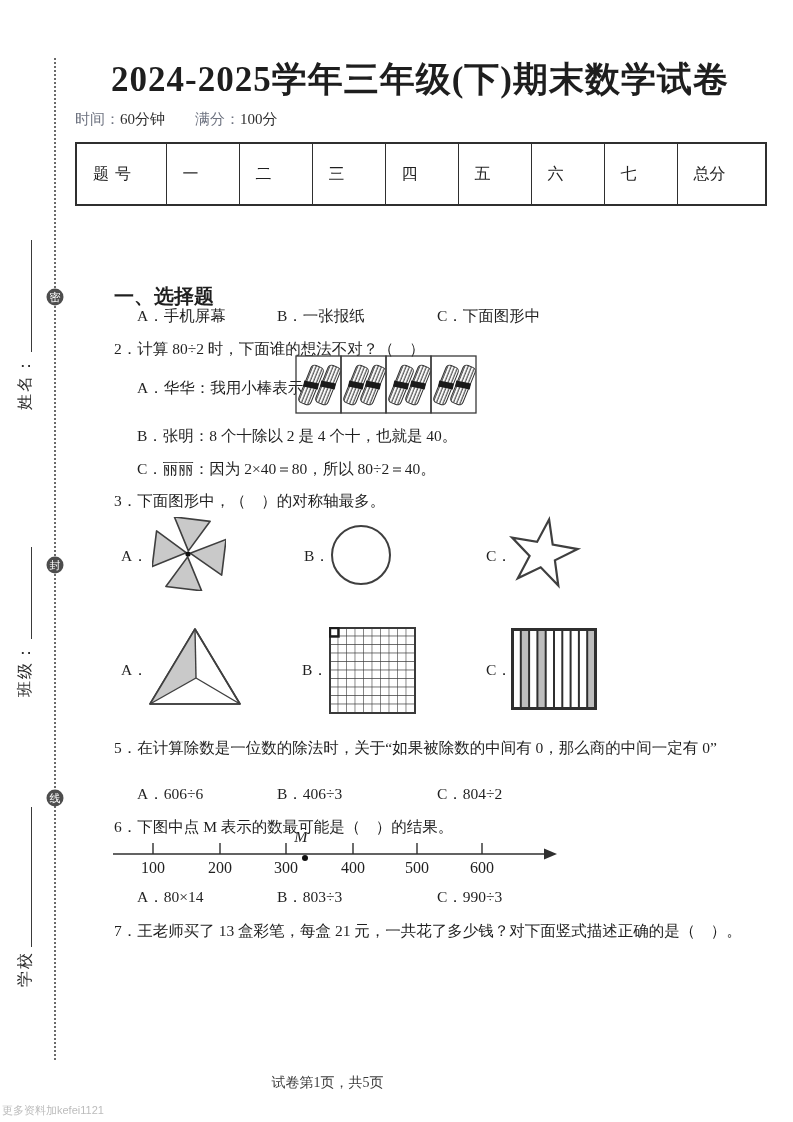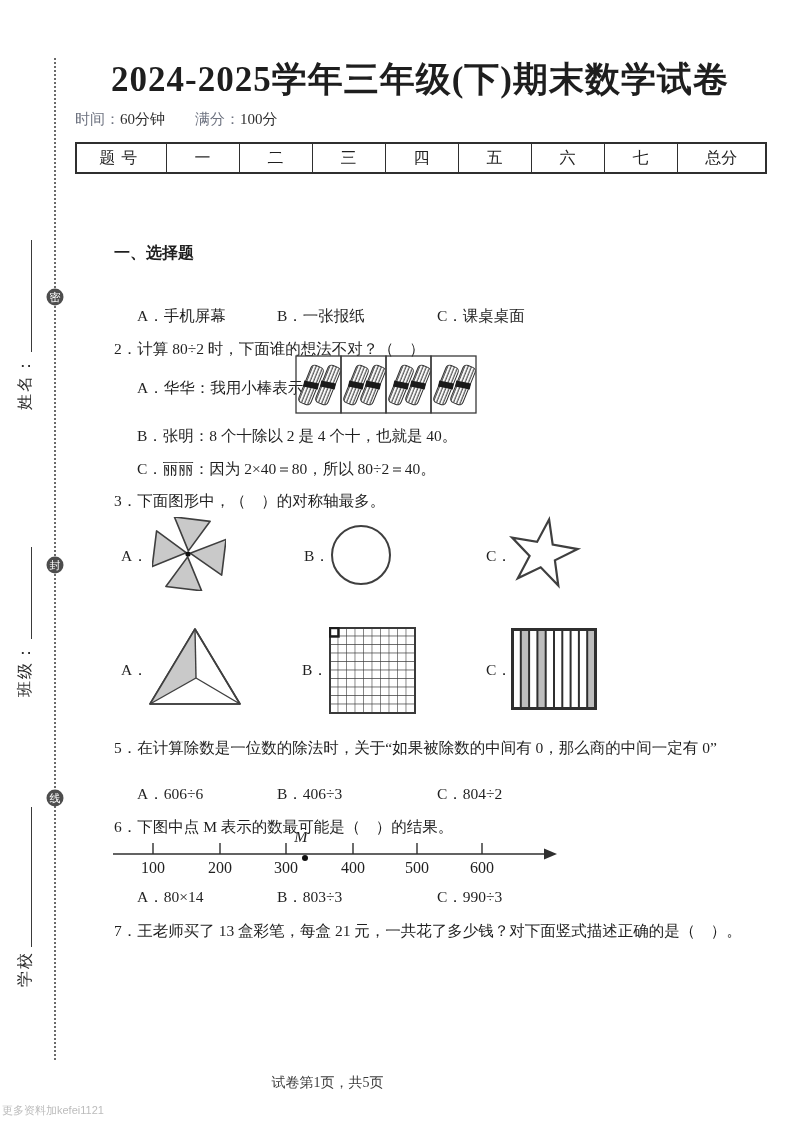--- a/index.html
+++ b/index.html
@@ -21,26 +21,26 @@
   
   .title{position:absolute; left:75px; top:56px; width:690px; text-align:center;
     font-size:35px; font-weight:bold; letter-spacing:1px; color:#1e1e1e;}
   .meta{position:absolute; left:75px; top:110px; width:682px; 
     font-size:15px; color:#2f2f2f;}
   .meta .lbl{color:#6e7380;}
   .meta .gap{display:inline-block; width:30px;}
   
   table.score{position:absolute; left:75px; top:142px; width:690px;
     border-collapse:collapse; border:2px solid #2f2f2f; table-layout:fixed;}
-  table.score td{border:1px solid #2f2f2f; height:28px; text-align:center;
-    font-size:16px; color:#1f1f1f; padding:0;}
+  table.score td{border:1px solid #2f2f2f; height:28px; text-align:left;
+    font-size:16px; color:#1f1f1f; padding:16px;}
   td.rowhead{letter-spacing:6px; padding-left:6px;}
   
   .qtext{position:absolute; font-size:15.5px; color:#1f1f1f; white-space:nowrap;}
-  .heading{font-weight:bold; font-size:16px;}
+  .heading{font-weight:bold; font-size:20px;margin-top:40px;}
   .opt{position:absolute; font-size:15.5px; color:#1f1f1f; white-space:nowrap;}
   .figlabel{position:absolute; font-size:15.5px; color:#1f1f1f;}
   .fig{position:absolute;}
   
   .footer{position:absolute; left:0; top:1074px; width:655px; text-align:center;
     font-size:14px; color:#3a3a3a;}
   .watermark{position:absolute; left:2px; top:1103px; font-size:11px; color:#bcbcbc;
     font-family:"Liberation Sans","DejaVu Sans",sans-serif;}
 </style>
 </head>
@@ -95,21 +95,21 @@
       <td>七</td>
       <td>总分</td>
     </tr>
   </tbody>
     </table>
 
   <div class="qtext heading" style="left:114px; top:243px;">一、选择题</div>
 
   <span class="opt" style="left:137px; top:306px;">A．手机屏幕</span>
   <span class="opt" style="left:277px; top:306px;">B．一张报纸</span>
-  <span class="opt" style="left:437px; top:306px;">C．课桌桌面</span>
+  <span class="opt" style="left:437px; top:306px;">C．下面图形中</span>
 
   <div class="qtext" style="left:114px; top:339px;">2．计算 80÷2 时，下面谁的想法不对？（　）</div>
   <span class="opt" style="left:137px; top:378px;">A．华华：我用小棒表示</span>
   <svg class="fig" style="left:295px; top:355px;" width="182" height="60" viewBox="0 0 182 60">
     <defs>
       <pattern id="hatchp" width="3.2" height="3.2" patternUnits="userSpaceOnUse">
         <rect width="3.2" height="3.2" fill="#ffffff"></rect>
         <line x1="1" y1="0" x2="1" y2="3.2" stroke="#5a5a5a" stroke-width="1.3"></line>
       </pattern>
       <g id="bundle">

